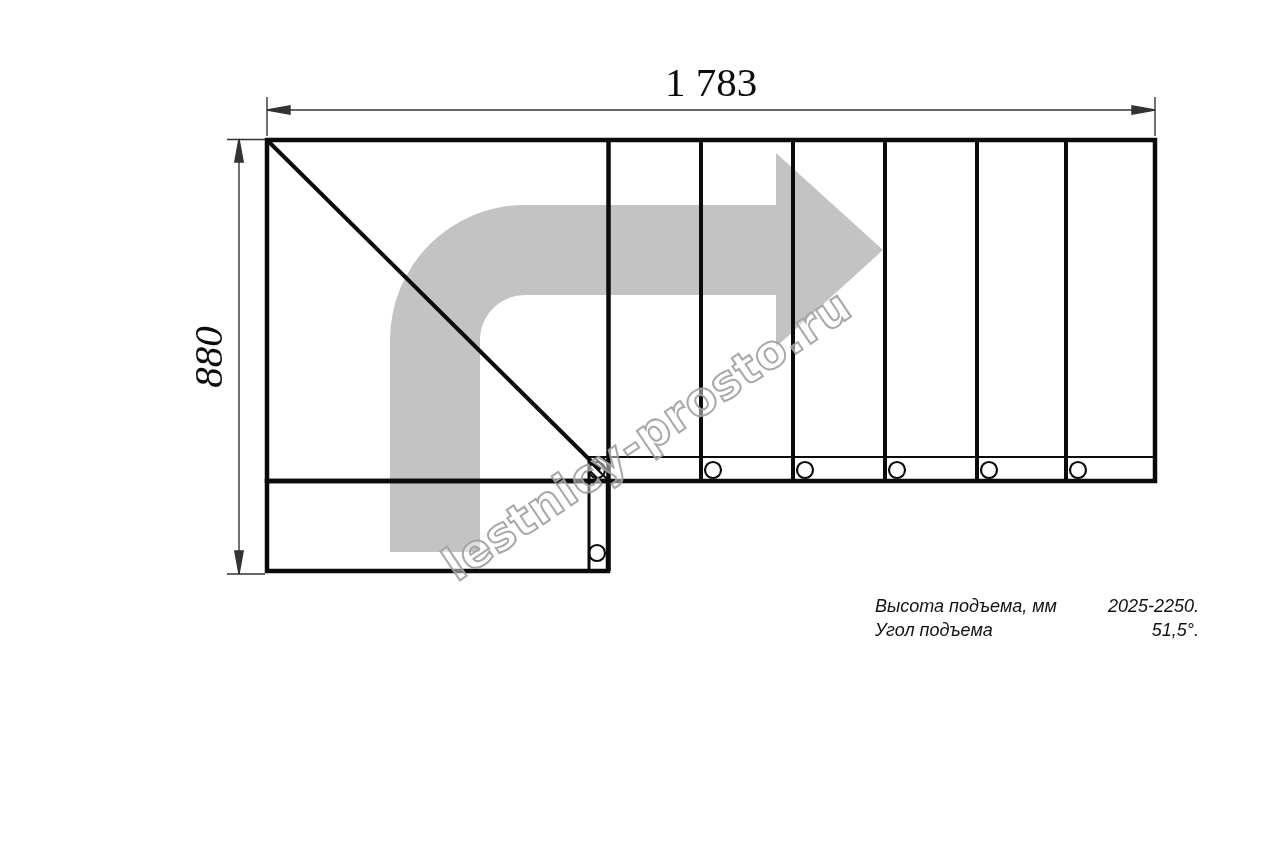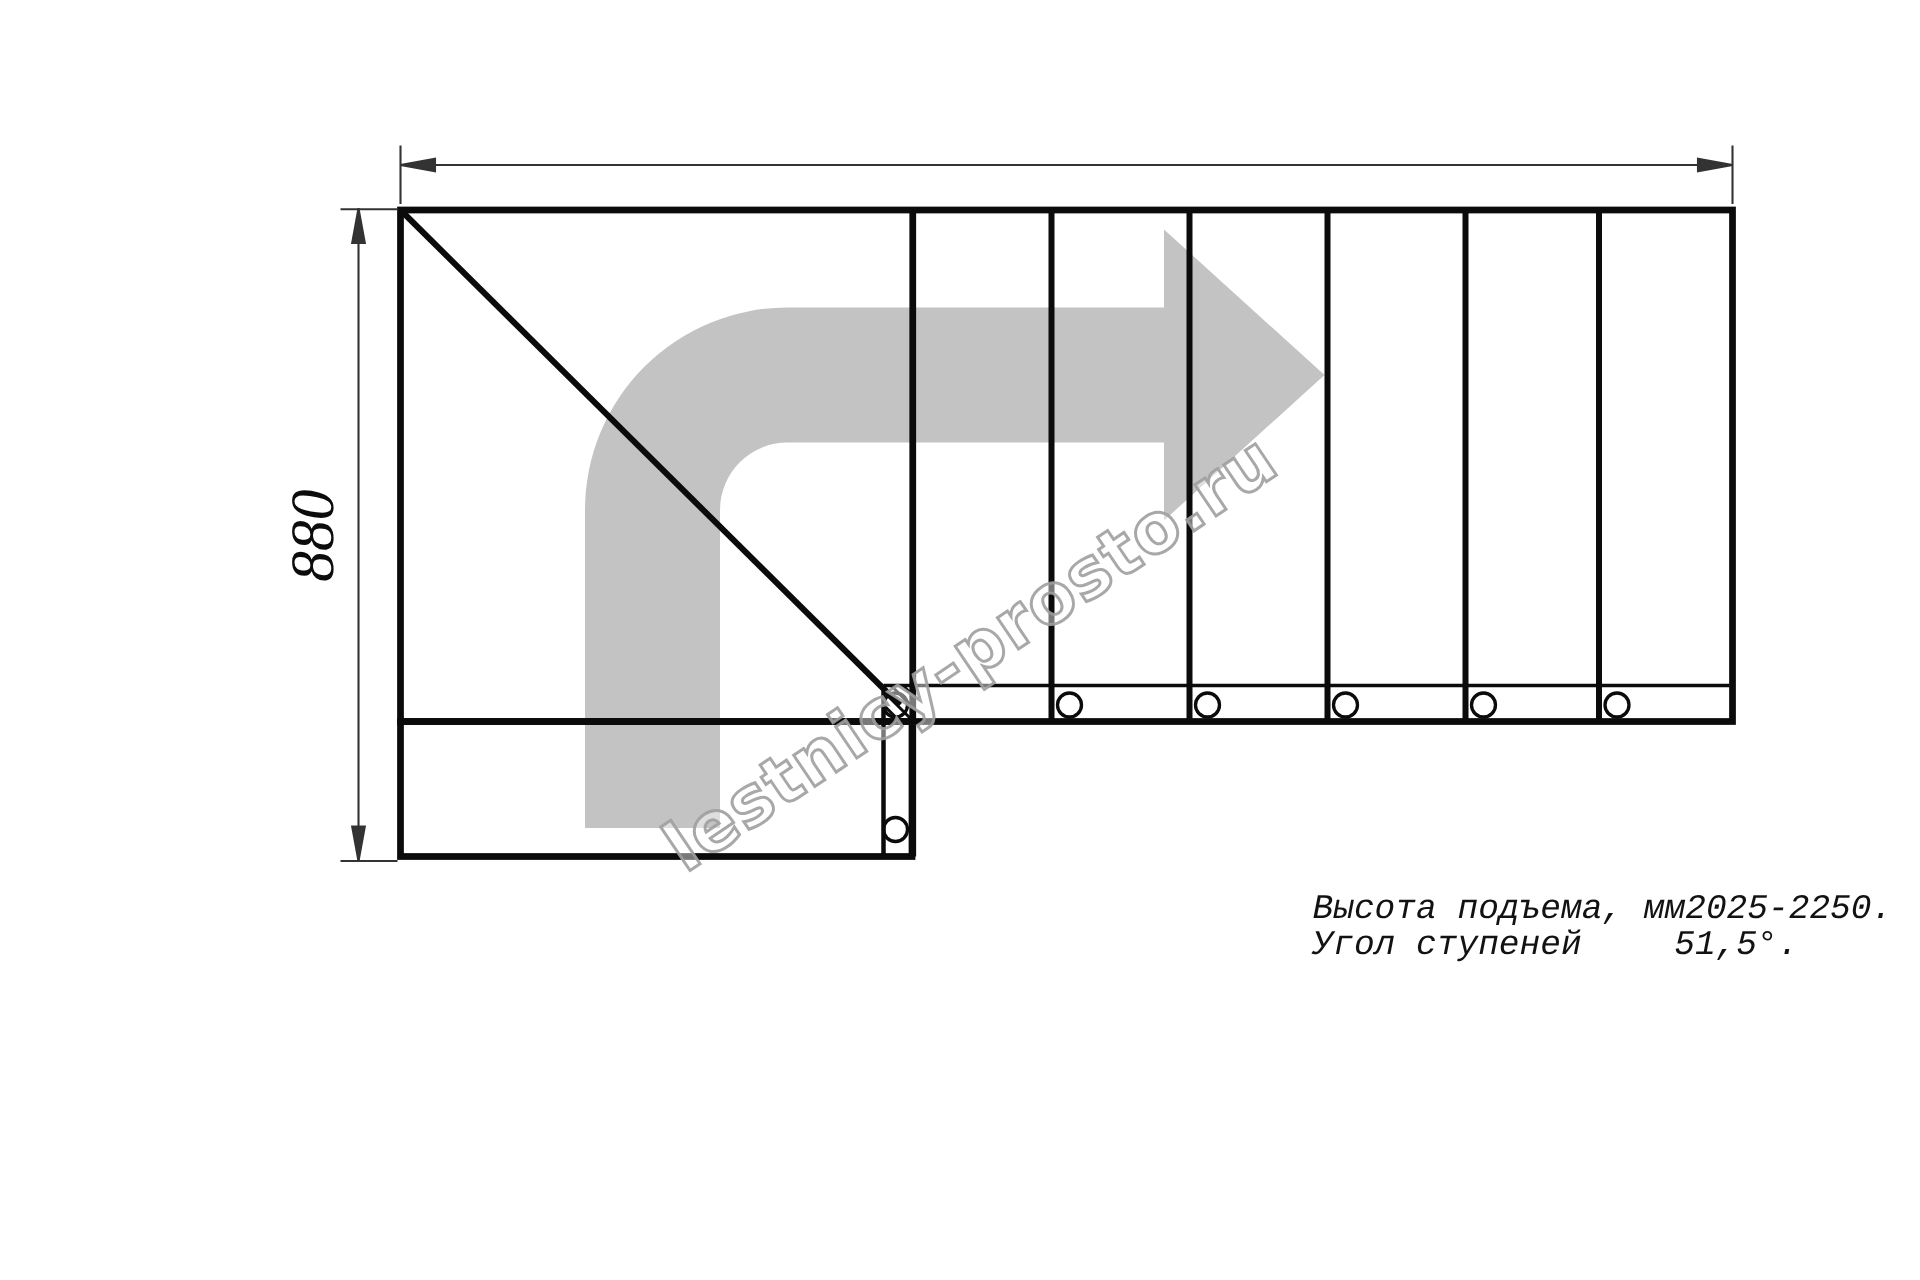--- a/index.html
+++ b/index.html
@@ -45,23 +45,23 @@
     font-size: 46px;
     letter-spacing: 1px;
     color: rgba(255,255,255,0.45);
     -webkit-text-stroke: 2px rgba(158,158,158,0.9);
     white-space: nowrap;
   }
   .spec-table {
     position: absolute;
     left: 875px; top: 594px;
     width: 324px;
-    font-family: Liberation Mono, monospace;
+    font-family: Liberation Sans, sans-serif;
     font-style: italic;
-    font-size: 23px;
+    font-size: 18px;
     color: #121212;
   }
   .spec-row {
     display: flex;
     justify-content: space-between;
     align-items: baseline;
     height: 24.4px;
     line-height: 24.4px;
     white-space: nowrap;
   }
@@ -126,28 +126,29 @@
 
     <g stroke="#333333" stroke-width="1.4" fill="#333333">
       <line x1="239" y1="139" x2="239" y2="574"></line>
       <line x1="227" y1="139.5" x2="265" y2="139.5"></line>
       <line x1="227" y1="574" x2="265" y2="574"></line>
       <polygon points="239,139 234.8,162 243.2,162"></polygon>
       <polygon points="239,574 234.8,551 243.2,551"></polygon>
     </g>
   </svg>
 
+  <div class="dim-label-h">1 783</div>
   <div class="dim-label-v">880</div>
 
   <div class="watermark">lestnicy-prosto.ru</div>
 
   <div class="spec-table">
     <div class="spec-row">
       <span class="lbl">Высота подъема, мм</span>
       <span class="val">2025-2250.</span>
     </div>
     <div class="spec-row">
-      <span class="lbl">Угол ступеней</span>
+      <span class="lbl">Угол подъема</span>
       <span class="val">51,5°.</span>
     </div>
   </div>
 
 </div>
 
 </body></html>

